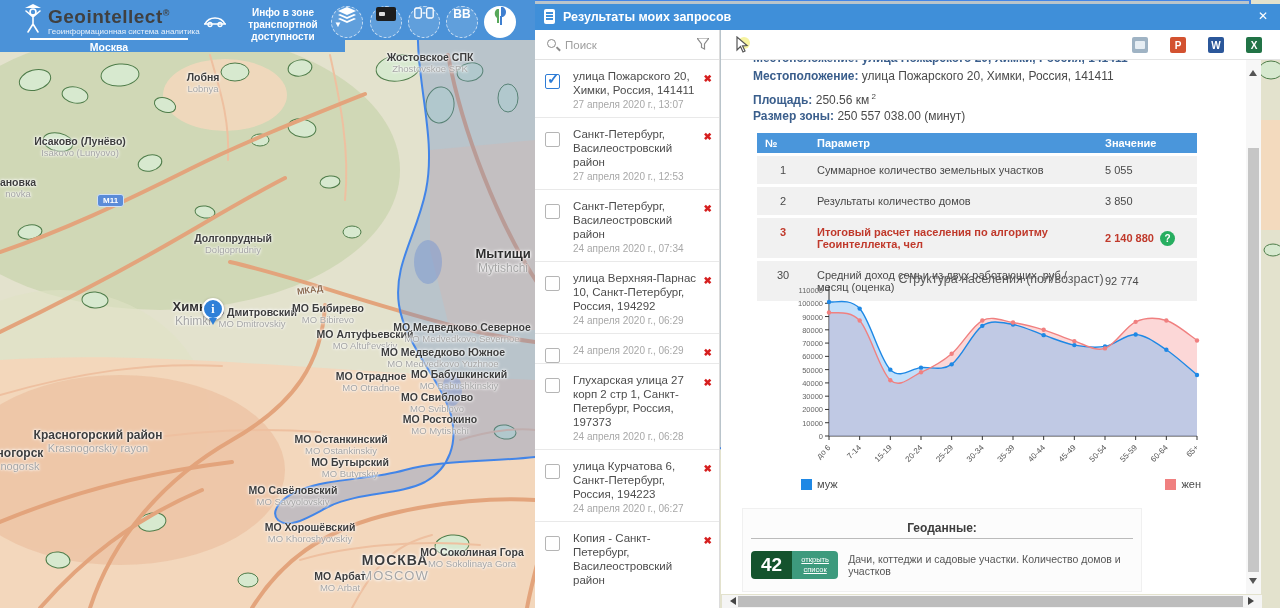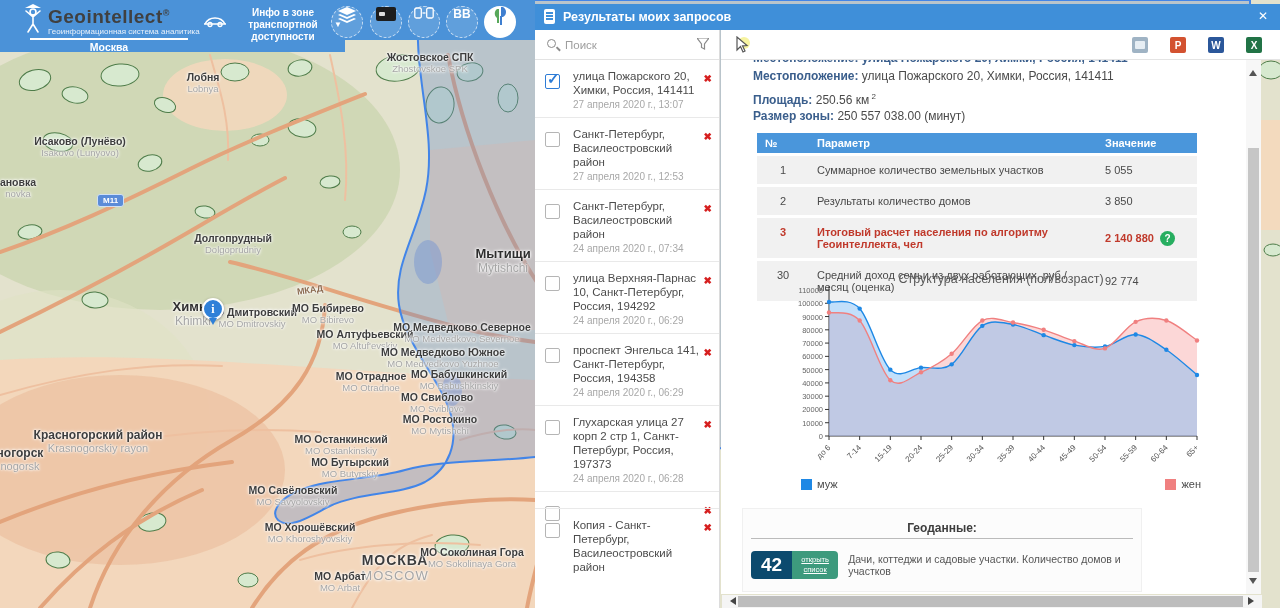--- a/index.html
+++ b/index.html
@@ -114,21 +114,21 @@
   .legend { position:absolute; left:80px; top:418px; width:400px; display:flex; justify-content:space-between;
     gap:18px; font-size:11px; color:#4a4a4a; }
   .legend .li { display:flex; align-items:center; gap:5px; }
   .legend .sw { width:11px; height:11px; }
   .gd-card { position:absolute; left:21px; top:448px; width:400px; height:84px; background:#fcfcfc;
     border:1px solid #f0f0f0; }
   .gd-title { text-align:center; font-weight:bold; font-size:12px; color:#3d3d3d; margin-top:12px; }
   .gd-rule { margin:3px 8px 0 8px; border-top:1px solid #bbb; }
   .gd-row { display:flex; align-items:center; margin:12px 8px 0 8px; gap:10px; }
   .gd-badge { display:flex; border-radius:4px; overflow:hidden; cursor:pointer; flex:none; }
-  .gd-num { background:#0c4a6e; color:#fff; font-size:19px; font-weight:bold; padding:3px 10px; }
+  .gd-num { background:#14532d; color:#fff; font-size:19px; font-weight:bold; padding:3px 10px; }
   .gd-link { background:#3d9a7d; color:#fff; font-size:7.5px; text-decoration:underline; width:46px;
     display:flex; align-items:center; justify-content:center; text-align:center; line-height:1.4; }
   .gd-desc { font-size:10.5px; color:#555; }
   
   .vscroll { position:absolute; left:1246px; top:60px; width:15px; height:534px; background:#f7f7f7; }
   .vthumb { position:absolute; left:2px; top:88px; width:11px; height:424px; background:#c6c6c6; cursor:pointer; }
   .arr-up { position:absolute; left:3px; top:6px; border:4.5px solid transparent; border-bottom:6px solid #555; cursor:pointer; }
   .arr-dn { position:absolute; left:3px; bottom:6px; border:4.5px solid transparent; border-top:6px solid #555; cursor:pointer; }
   .hscroll { position:absolute; left:722px; top:595px; width:540px; height:13px; background:#f5f5f5; }
   .hthumb { position:absolute; left:16px; top:1px; width:505px; height:11px; background:#bdbdbd; cursor:pointer; }
@@ -406,35 +406,38 @@
           <span class="qcheck"></span>
           <div class="qtext">
             <div class="qlabel">улица Верхняя-Парнас 10, Санкт-Петербург, Россия, 194292</div>
             <div class="qdate">24 апреля 2020 г., 06:29</div>
           </div>
           <span class="qdel"></span>
         </div>
         <div class="qitem">
           <span class="qcheck"></span>
           <div class="qtext">
-            <div class="qlabel">проспект Энгельса 141, Санкт-Петербург, Россия, 194358</div>
             <div class="qdate">24 апреля 2020 г., 06:29</div>
           </div>
           <span class="qdel"></span>
         </div>
         <div class="qitem">
           <span class="qcheck"></span>
           <div class="qtext">
             <div class="qlabel">Глухарская улица 27 корп 2 стр 1, Санкт-Петербург, Россия, 197373</div>
             <div class="qdate">24 апреля 2020 г., 06:28</div>
           </div>
           <span class="qdel"></span>
         </div>
         <div class="qitem">
           <span class="qcheck"></span>
+          <div class="qtext">
+            <div class="qlabel">улица Курчатова 6, Санкт-Петербург, Россия, 194223</div>
+            <div class="qdate">24 апреля 2020 г., 06:27</div>
+          </div>
           <span class="qdel"></span>
         </div>
         <div class="qitem">
           <span class="qcheck"></span>
           <div class="qtext">
             <div class="qlabel">Копия - Санкт-Петербург, Василеостровский район</div>
           </div>
           <span class="qdel"></span>
         </div>
       </div>

